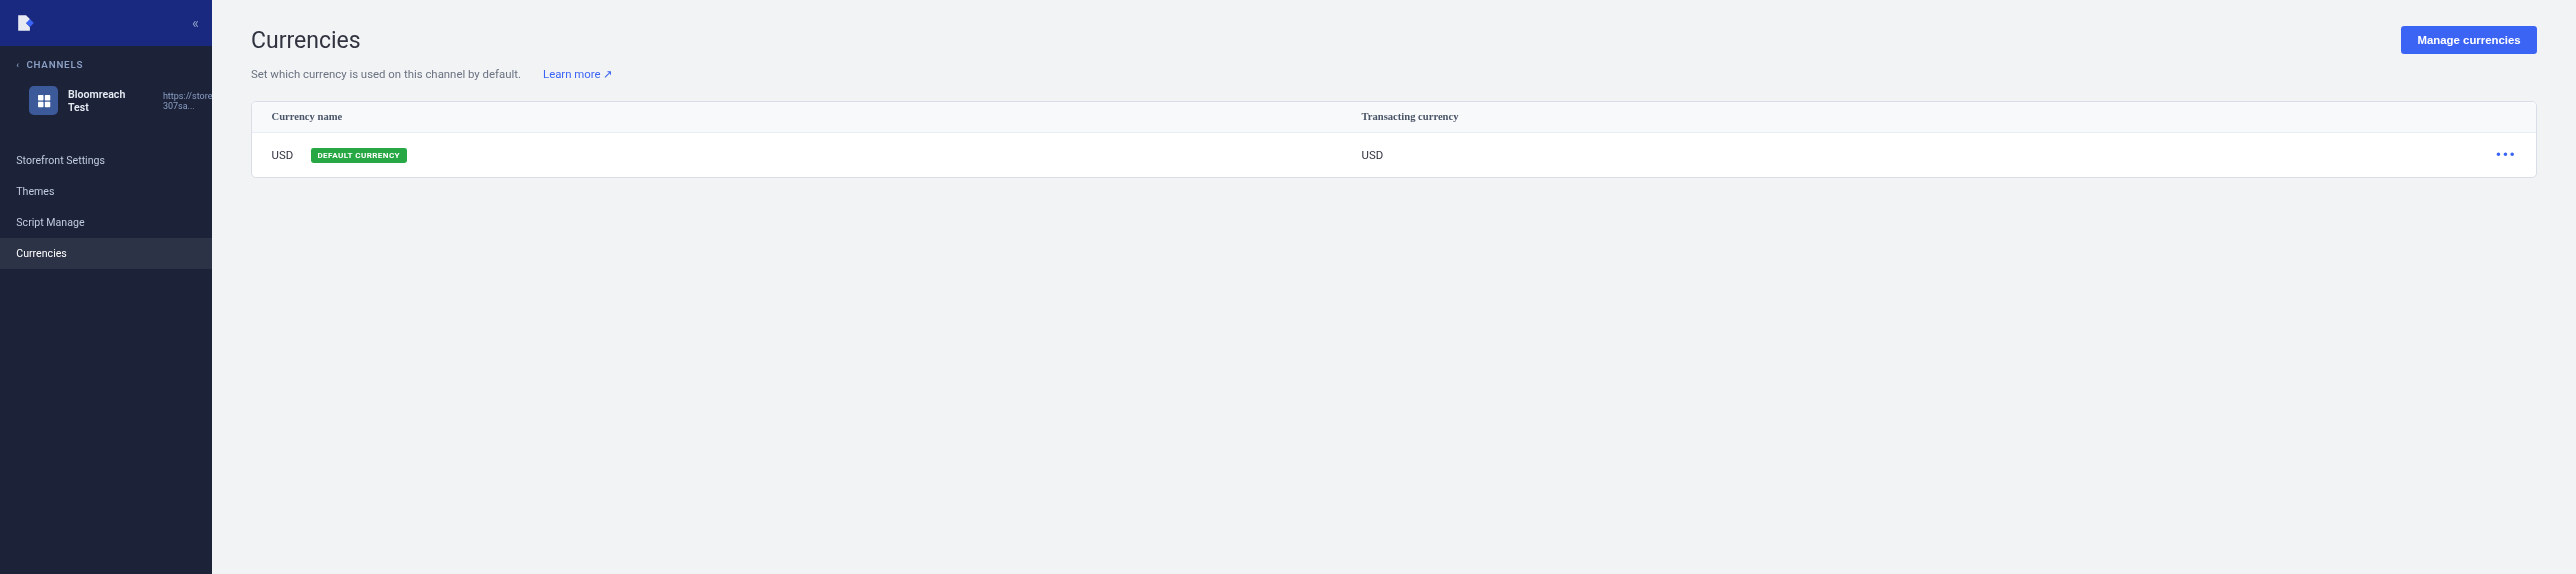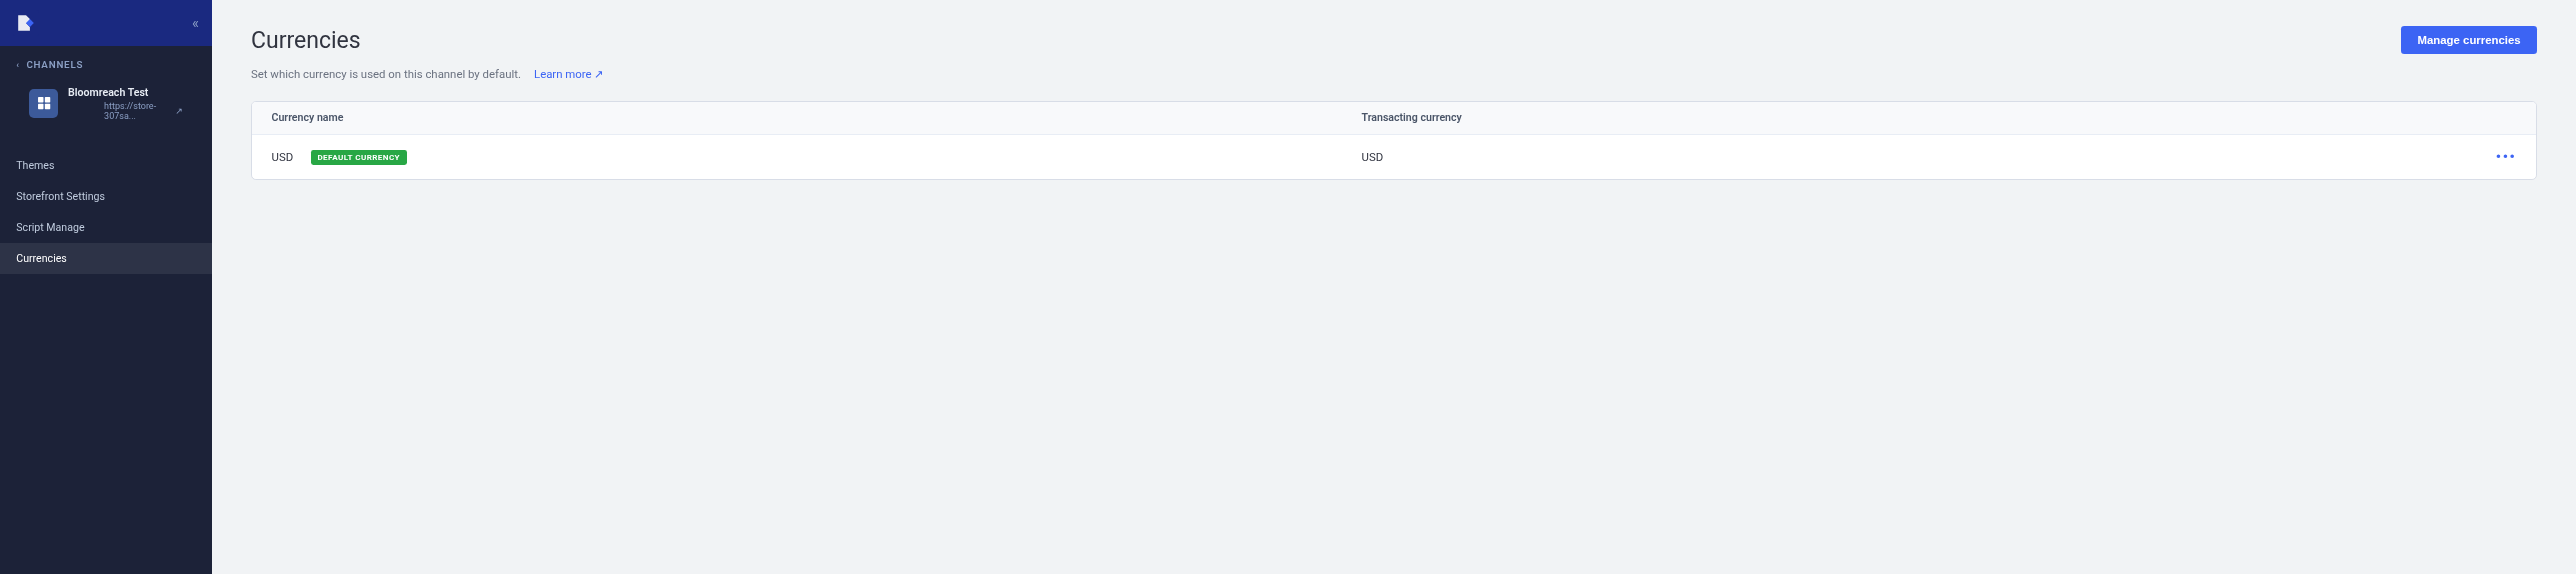--- a/index.html
+++ b/index.html
@@ -83,21 +83,21 @@
       flex-shrink: 0;
     }
 
     .channel-icon svg {
       width: 16.3px;
       height: 16.3px;
     }
 
     .channel-info {
       display: flex;
-      flex-direction: column;
+      flex-direction: row;
       gap: 1.6px;
     }
 
     .channel-name {
       color: #e8edf5;
       font-size: 10.6px;
       font-weight: 600;
     }
 
     .channel-url {
@@ -161,21 +161,21 @@
       cursor: pointer;
       white-space: nowrap;
     }
 
     .page-description {
       padding: 0 39px 19.5px;
       color: #6b7280;
       font-size: 11.4px;
       display: flex;
       align-items: center;
-      gap: 13px;
+      gap: 22px;
     }
 
     .learn-more-link {
       color: #3c64f4;
       text-decoration: none;
       display: flex;
       align-items: center;
       gap: 2.4px;
     }
 
@@ -195,20 +195,21 @@
       grid-template-columns: 1fr 1fr 65px;
       padding: 9.8px 19.5px;
       border-bottom: 0.8px solid #e8edf5;
       background: #f8f9fb;
     }
 
     .col-header {
       font-size: 10.6px;
       font-weight: 600;
       color: #4a5568;
+      font-family: Liberation Serif, serif;
     }
 
     .table-row {
       display: grid;
       grid-template-columns: 1fr 1fr 65px;
       padding: 13px 19.5px;
       border-bottom: 0.8px solid #e8edf5;
       align-items: center;
     }
 
@@ -292,22 +293,22 @@
         <span class="channel-name">Bloomreach Test</span>
         <span class="channel-url">
           <span>https://store-307sa...</span>
           <span>↗</span>
         </span>
       </div>
     </div>
   </div>
 
   <nav class="nav-items">
+    <div class="nav-item">Storefront Settings</div>
     <div class="nav-item">Themes</div>
-    <div class="nav-item">Storefront Settings</div>
     <div class="nav-item">Script Manage</div>
     <div class="nav-item active">Currencies</div>
   </nav>
 </aside>
 
 <main class="main">
   <div class="page-header">
     <h1 class="page-title">Currencies</h1>
     <button class="manage-btn">Manage currencies</button>
   </div>

